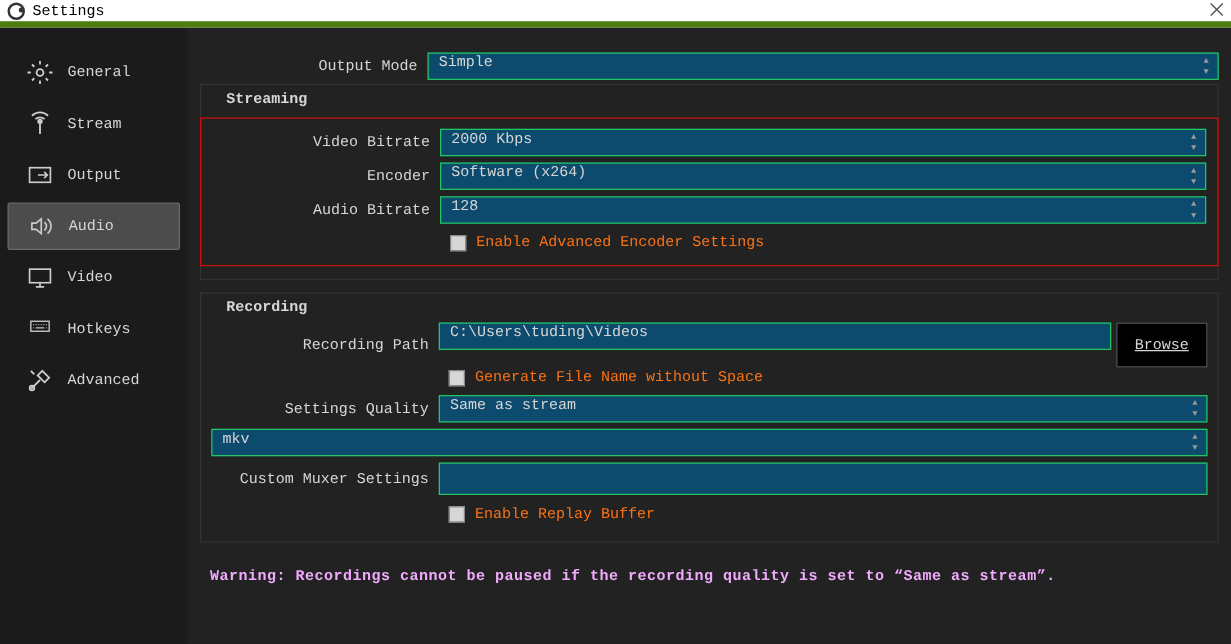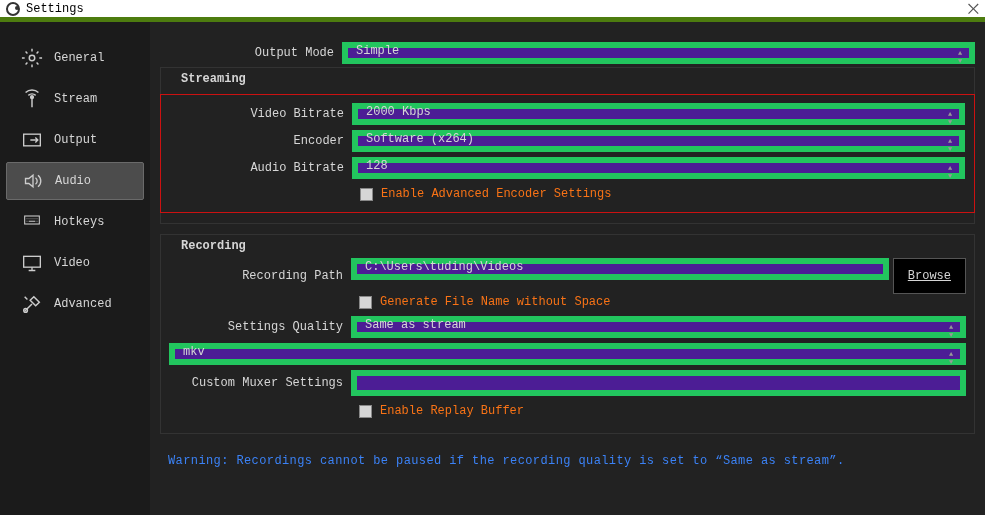--- a/index.html
+++ b/index.html
@@ -11,31 +11,31 @@
 .app { display:flex; height:493px; }
 .sidebar { width:150px; background:#1b1b1b; padding-top:14px; }
 .side-item { display:flex; align-items:center; height:38px; padding-left:14px; color:#d6d6d6; gap:10px; margin:3px 6px; border-radius:2px; cursor:pointer; }
 .side-item.selected { background:#4c4c4c; border:1px solid #6a6a6a; }
 .side-item .icon { width:24px; height:20px; display:flex; align-items:center; justify-content:center; }
 .content { flex:1; background:#222; padding:4px 4px 0 4px; overflow:auto; }
 .content-inner { background:#222; padding:14px 6px 6px 6px; }
 .row { display:flex; align-items:center; height:26px; margin-bottom:1px; }
 .row .label { width:182px; text-align:right; color:#d6d6d6; padding-right:8px; }
 .row .field { flex:1; display:flex; gap:4px; }
-.text-input, .combo, .spinner-field { background:#4c1d95; border:6px solid #22c55e; color:#d6d6d6; height:22px; width:100%; padding:0 8px; display:flex; align-items:flex-end; position:relative; }
+.text-input, .combo, .spinner-field { background:#0c4a6e; border:1px solid #22c55e; color:#d6d6d6; height:22px; width:100%; padding:0 8px; display:flex; align-items:flex-start; position:relative; }
 .combo::after, .spinner-field::after { content:""; position:absolute; right:6px; top:50%; }
 .spinner { position:absolute; right:2px; top:1px; bottom:1px; width:14px; display:flex; flex-direction:column; }
 .spinner div { flex:1; display:flex; align-items:center; justify-content:center; color:#999; font-size:7px; }
 .checkbox-row { display:flex; align-items:center; gap:8px; color:#f97316; padding-left:190px; height:24px; }
 .checkbox { width:13px; height:13px; background:#d6d6d6; border:1px solid #888; }
 .group { border:1px solid #333; margin-bottom:10px; padding:28px 8px 10px 8px; position:relative; }
 .group-title { position:absolute; top:4px; left:20px; color:#d6d6d6; font-weight:bold; }
 .redbox { border:1px solid #c11; padding:6px 0 6px 0; margin-left:84px; margin-right:136px; margin-top:-2px; }
 .browse-btn { background:#000000; border:1px solid #555; color:#d6d6d6; height:36px; padding:0 14px; display:flex; align-items:center; cursor:pointer;text-decoration:underline; }
-.warning { color:#3b82f6; padding:10px 8px; font-weight:normal; letter-spacing:0.4px; }
+.warning { color:#f0abfc; padding:10px 8px; font-weight:bold; letter-spacing:0.4px; }
 svg { stroke:#ccc; fill:none; stroke-width:1.6; }
 </style>
 </head>
 <body>
 
 <div class="titlebar">
   <span class="logo"></span>
   <span>Settings</span>
   <span class="close">⨉</span>
 </div>
@@ -73,35 +73,35 @@
       <span class="icon">
           <svg viewBox="0 0 24 24" width="24" height="20" fill="#ccc" stroke="none">
             <path d="M3 9v6h4l5 4V5L7 9H3z"></path>
             <path d="M15 8a5 5 0 0 1 0 8M18 5a9 9 0 0 1 0 14" fill="none" stroke="#ccc"></path>
           </svg>
         </span>
       <span>Audio</span>
     </div>
     <div class="side-item">
       <span class="icon">
+          <svg viewBox="0 0 24 24" width="24" height="20">
+            <rect x="2" y="4" width="20" height="13"></rect>
+            <path d="M8 21h8M12 17v4"></path>
+          </svg>
+        </span>
+      <span>Video</span>
+    </div>
+    <div class="side-item">
+      <span class="icon">
           <svg viewBox="0 0 24 24" width="24" height="16">
             <rect x="1" y="3" width="22" height="12"></rect>
             <path d="M4 7h1M7 7h1M10 7h1M13 7h1M16 7h1M19 7h1M4 11h1M7 11h10M19 11h1"></path>
           </svg>
         </span>
       <span>Hotkeys</span>
-    </div>
-    <div class="side-item">
-      <span class="icon">
-          <svg viewBox="0 0 24 24" width="24" height="20">
-            <rect x="2" y="4" width="20" height="13"></rect>
-            <path d="M8 21h8M12 17v4"></path>
-          </svg>
-        </span>
-      <span>Video</span>
     </div>
     <div class="side-item">
       <span class="icon">
           <svg viewBox="0 0 24 24" width="22" height="22">
             <path d="M4 20l8-8M14 4l6 6-4 4-6-6zM4 4l3 3"></path>
             <circle cx="5" cy="19" r="2"></circle>
           </svg>
         </span>
       <span>Advanced</span>
     </div>

